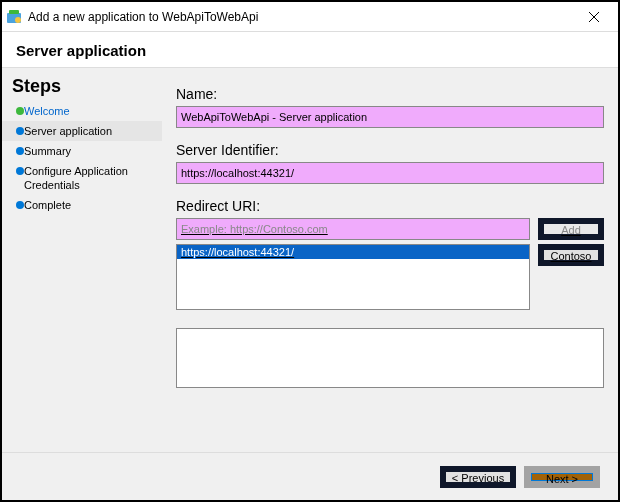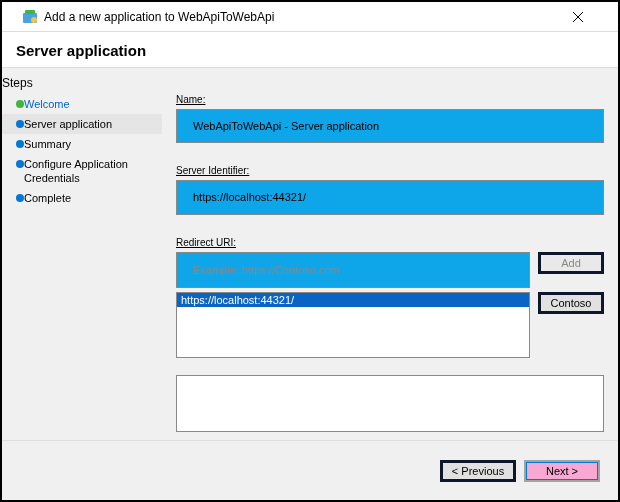--- a/index.html
+++ b/index.html
@@ -11,21 +11,21 @@
       height: 502px;
       border: 2px solid #000;
       display: flex;
       flex-direction: column;
       color: #000;
     }
     .titlebar {
       height: 30px;
       display: flex;
       align-items: center;
-      padding: 0 20px;
+      padding: 0 4px;
       border-bottom: 1px solid #ddd;
       background: #fff;
     }
     .titlebar .app-icon {
       width: 16px; height: 16px;
       margin-right: 6px;
       display:flex; align-items:center; justify-content:center;
     }
     .titlebar .title { flex: 1; font-size: 12px; }
     .titlebar .close {
@@ -46,23 +46,23 @@
       background:#f0f0f0;
       border-top:1px solid #ddd;
       overflow:hidden;
     }
     .sidebar {
       width:160px;
       padding: 6px 0;
       background:#f0f0f0;
     }
     .sidebar-heading {
-      font-weight:normal;
-      padding: 2px 10px 4px 0;
-      font-size:12px;
+      font-weight:bold;
+      padding: 2px 10px 4px 10px;
+      font-size:18px;
     }
     .step {
       display:flex;
       align-items:flex-start;
       padding:3px 10px 3px 14px;
       font-size:11px;
       cursor:pointer;
       line-height:14px;
     }
     .step .bullet {
@@ -78,41 +78,41 @@
     .step.link .label { color:#0066cc; }
     .step.multi .label { max-width:120px; }
     .form-area {
       flex:1;
       padding: 8px 14px 8px 14px;
       display:flex;
       flex-direction:column;
       gap:4px;
       overflow:auto;
     }
-    .field-label { font-size:10px; margin-top:18px;text-decoration:underline; }
+    .field-label { font-size:14px; margin-top:10px; }
     .text-input {
       width:100%;
-      height:36px;
+      height:22px;
       border:1px solid #888;
-      background:#0ea5e9;
-      font-size:11px;
-      padding:2px 16px;
-    }
-    .row { display:flex; gap:8px; align-items:flex-start; }
+      background:#f0abfc;
+      font-size:11px;
+      padding:2px 4px;
+    }
+    .row { display:flex; gap:8px; align-items:flex-start;text-decoration:underline; }
     .row .grow { flex:1; }
     .btn {
       min-width:66px;
       height:22px;
-      border:3px solid #0f172a;
+      border:6px solid #0f172a;
       background:#e1e1e1;
       font-size:11px;
       cursor:pointer;
     }
     .btn:disabled { color:#888; background:#e9e9e9; cursor:default; }
-    .btn.primary { border:2px solid #a3a3a3; box-shadow:0 0 0 1px #0078d7 inset; background:#f9a8d4;text-align:center;}
+    .btn.primary { border:7px solid #a3a3a3; box-shadow:0 0 0 1px #0078d7 inset; background:#a16207;text-align:center;}
     .listbox {
       border:1px solid #888;
       background:#fff;
       height:66px;
       overflow:auto;
     }
     .list-item {
       padding:1px 4px;
       font-size:11px;
       color:#000;
@@ -125,21 +125,21 @@
       width:100%;
       height:60px;
       border:1px solid #888;
       background:#fff;
       resize:none;
       font-size:11px;
       padding:2px 4px;
     }
     .placeholder-input::placeholder { color:#888; }
     .footer {
-      height:60px;
+      height:48px;
       border-top:1px solid #ddd;
       background:#f0f0f0;
       display:flex;
       align-items:center;
       justify-content:flex-end;
       gap:8px;
       padding: 16px 18px;
     }
     .footer .btn { min-width:76px; }
   </style>

